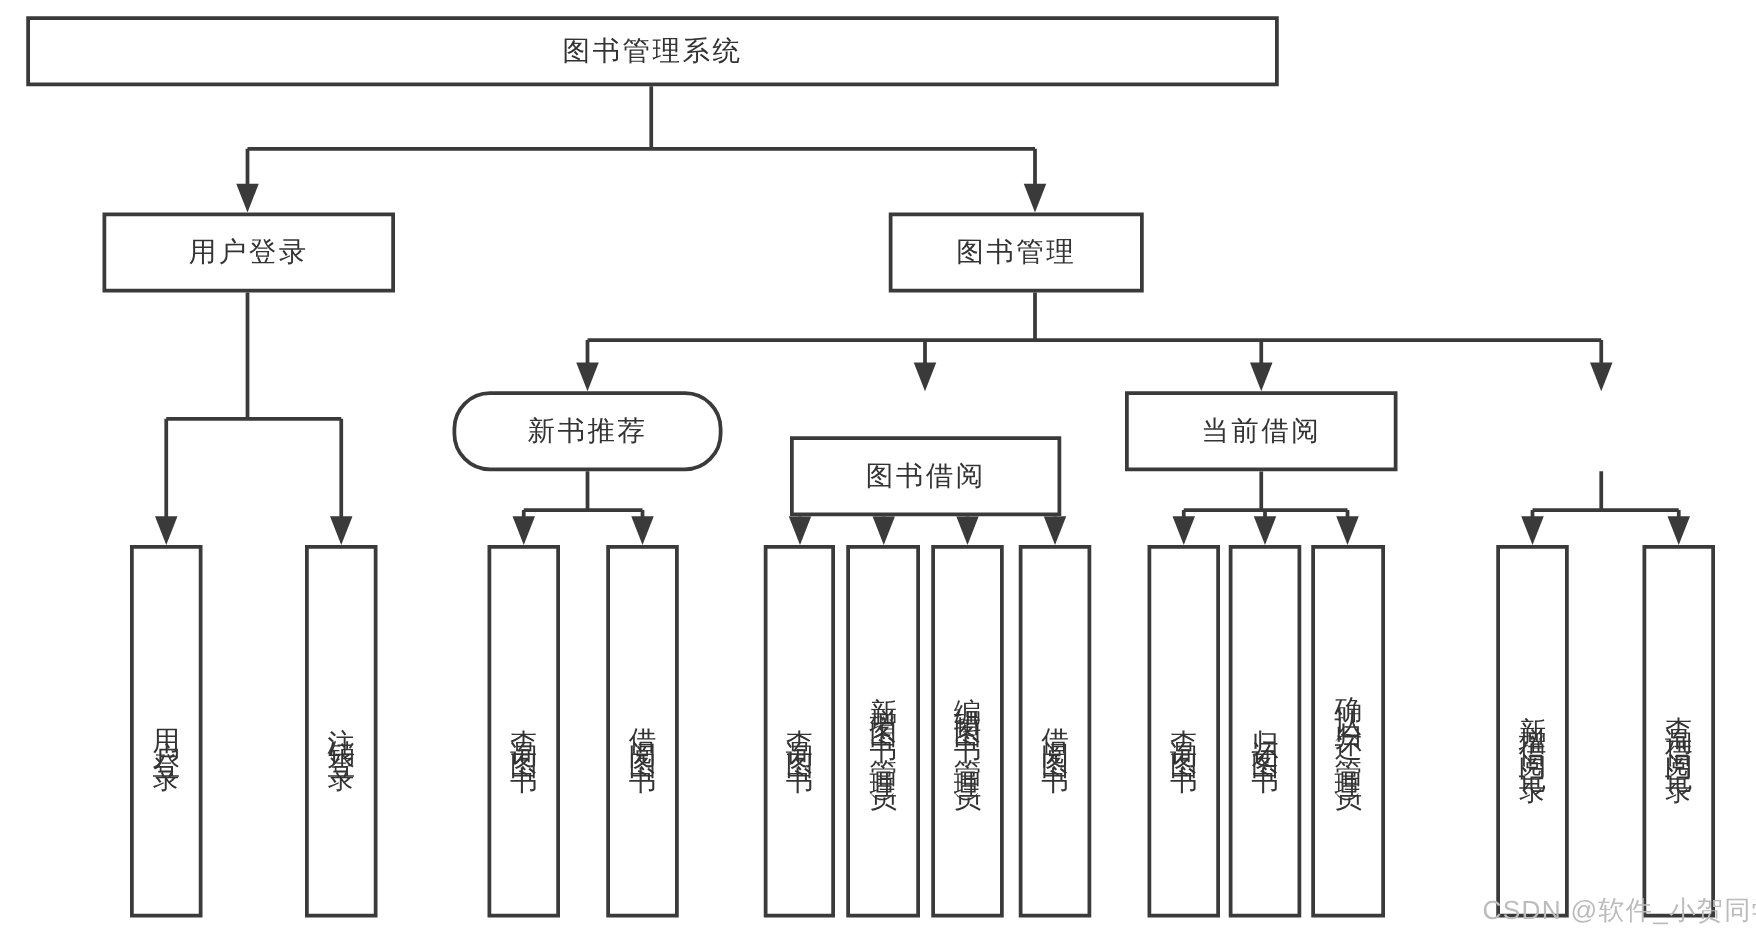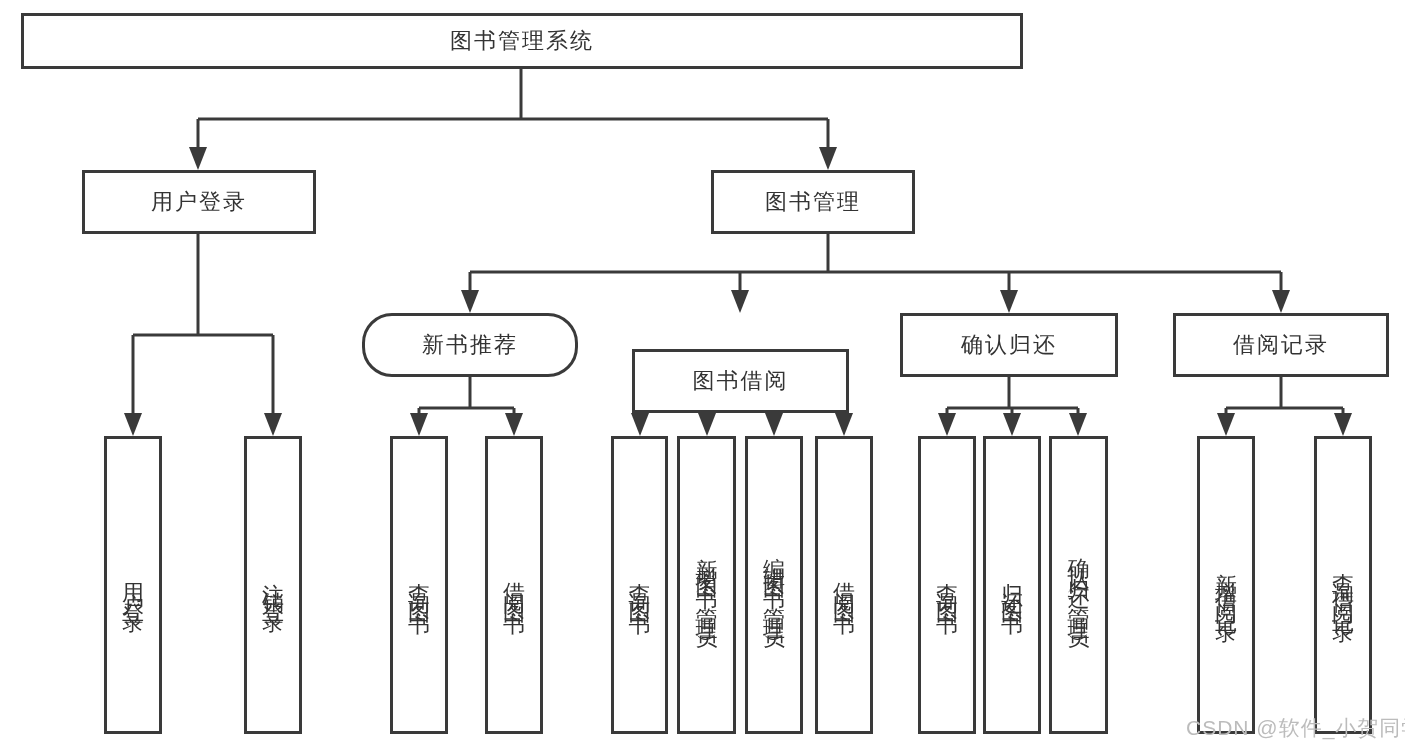--- a/index.html
+++ b/index.html
@@ -146,24 +146,21 @@
     <span>图书管理</span>
   </div>
 
   <div class="node hbox" style="left:362px; top:313px; width:216px; height:64px;border-radius:30px;">
     <span>新书推荐</span>
   </div>
   <div class="node hbox" style="left:632px; top:313px; width:217px; height:64px;margin-top:36px;">
     <span>图书借阅</span>
   </div>
   <div class="node hbox" style="left:900px; top:313px; width:218px; height:64px;">
-    <span>确认归还</span>
-  </div>
-  <div class="node hbox" style="left:1173px; top:313px; width:216px; height:64px;">
-    <span>借阅记录</span>
+    <span>当前借阅</span>
   </div>
 
   <div class="node vbox" style="left:104px; top:436px; width:58px; height:298px;">
     <span class="vtext">用户登录</span>
   </div>
   <div class="node vbox" style="left:244px; top:436px; width:58px; height:298px;">
     <span class="vtext">注销登录</span>
   </div>
 
   <div class="node vbox" style="left:390px; top:436px; width:58px; height:298px;">

